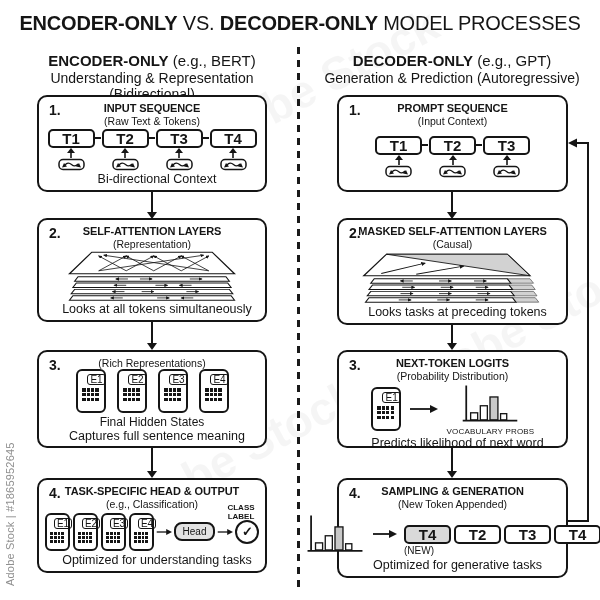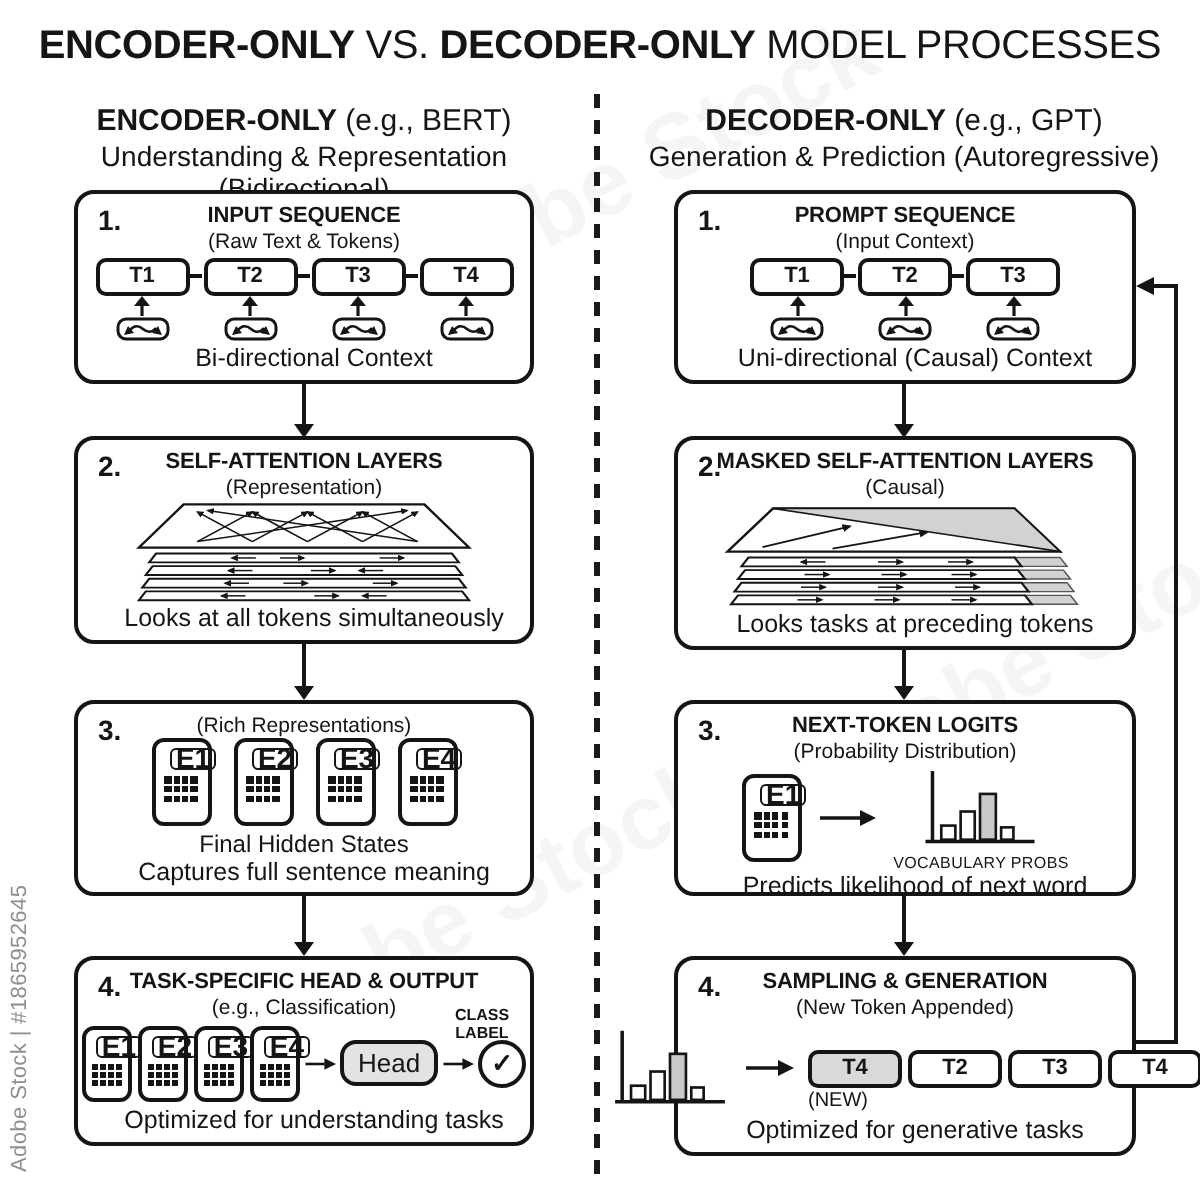--- a/index.html
+++ b/index.html
@@ -23,36 +23,36 @@
   .btitle{font-size:11px;font-weight:700;letter-spacing:-.1px;line-height:13px;text-align:center;}
   .bsub{font-size:10.5px;line-height:12px;text-align:center;}
   .grow{flex:1;display:flex;align-items:center;justify-content:center;width:100%;}
   .bcap{font-size:12.5px;line-height:14px;text-align:right;padding-left:10px;}
   .conn{position:absolute;width:2px;background:#151515;}
   .conn::after{content:'';position:absolute;left:-4px;bottom:-7px;width:0;height:0;
                border-left:5px solid transparent;border-right:5px solid transparent;border-top:7px solid #151515;}
   .tokrow{display:flex;gap:7px;}
   .tokunit{display:flex;flex-direction:column;align-items:center;position:relative;}
   .tok{position:relative;box-sizing:border-box;width:47px;height:19px;border:2px solid #151515;border-radius:5px;
-       font-size:11px;font-weight:700;display:flex;align-items:center;justify-content:center;background:#fff;}
+       font-size:15px;font-weight:700;display:flex;align-items:center;justify-content:center;background:#fff;}
   .tok.gray{background:#d9d9d9;}
   .tokunit:not(:last-child) .tok::after{content:'';position:absolute;left:100%;top:50%;margin-top:-1px;width:8px;height:2px;background:#151515;}
   .card{box-sizing:border-box;width:30px;height:44px;border:2px solid #151515;border-radius:6px;background:#fff;
         display:flex;flex-direction:column;align-items:center;padding-top:3px;}
-  .card .elab{box-sizing:border-box;border:1.5px solid #151515;border-radius:3px;font-size:14px;font-weight:700;
+  .card .elab{box-sizing:border-box;border:1.5px solid #151515;border-radius:3px;font-size:10px;font-weight:400;
               line-height:9px;padding:0 2px;margin-left:12px;}
   .card .egrid{margin-top:3px;display:grid;grid-template-columns:repeat(4,3.2px);gap:1.2px;}
   .card .egrid i{display:block;width:3.2px;height:3.6px;background:#151515;}
   .card.sm{width:25px;height:38px;}
   .card.sm .egrid{grid-template-columns:repeat(4,2.8px);gap:1px;}
   .card.sm .egrid i{width:2.8px;height:3.2px;}
   .cardlabel{font-size:12px;margin-top:2px;}
   .flowrow{display:flex;align-items:center;gap:2px;}
   .headbox{box-sizing:border-box;border:2px solid #151515;border-radius:8px;background:#e3e3e3;
-           font-size:13px;font-weight:400;padding:2px 7px;text-align:center;}
+           font-size:10px;font-weight:400;padding:2px 7px;text-align:center;}
   .checkcircle{box-sizing:border-box;width:24px;height:24px;border:2.5px solid #151515;border-radius:50%;
                display:flex;align-items:center;justify-content:center;font-size:13px;font-weight:700;}
   .classlabel{position:absolute;right:5px;top:23px;width:38px;font-size:8px;font-weight:700;line-height:9px;text-align:center;}
   .chartcol{display:flex;flex-direction:column;align-items:center;}
   .chartlabel{font-size:8px;letter-spacing:.2px;margin-top:1px;}
   .chips{display:flex;gap:3px;position:relative;}
   .newlabel{position:absolute;left:0;top:20px;width:27px;text-align:center;font-size:10px;}
   svg{display:block;}
   .loop-overlay{position:absolute;left:0;top:0;pointer-events:none;}
 </style>
@@ -402,21 +402,20 @@
             </svg>
           <svg width="27" height="13" viewBox="0 0 27 13">
               <rect x="1" y="1.5" width="25" height="10" rx="4" fill="#fff" stroke="#151515" stroke-width="1.5"></rect>
               <path d="M7 7 Q10 3.5 13.5 6.5 T20 6" fill="none" stroke="#151515" stroke-width="1.3"></path>
               <polygon points="4,9.5 9,8.5 6,5" fill="#151515"></polygon>
               <polygon points="23,9.5 18,8.5 21,5" fill="#151515"></polygon>
             </svg>
         </div>
       </div>
     </div>
-    <div class="bcap">Uni-directional (Causal) Context</div>
   </div>
 
   <div class="box" style="left:337px;top:218px;width:231px;height:107px;">
     <div class="num">2.</div>
     <div class="btitle">MASKED SELF-ATTENTION LAYERS</div>
     <div class="bsub">(Causal)</div>
     <div class="grow">
       <svg width="182" height="52" viewBox="0 0 208 70" preserveAspectRatio="none">
         <defs>
             <marker id="ahR" viewBox="0 0 10 10" refX="8" refY="5" markerWidth="4.5" markerHeight="4.5" orient="auto">

